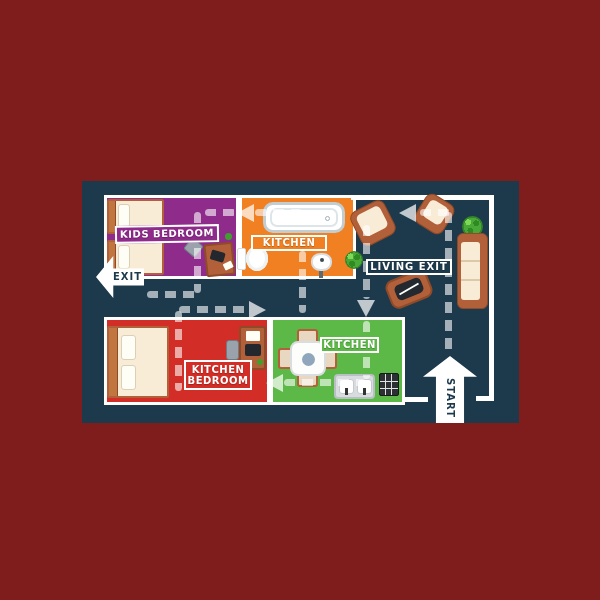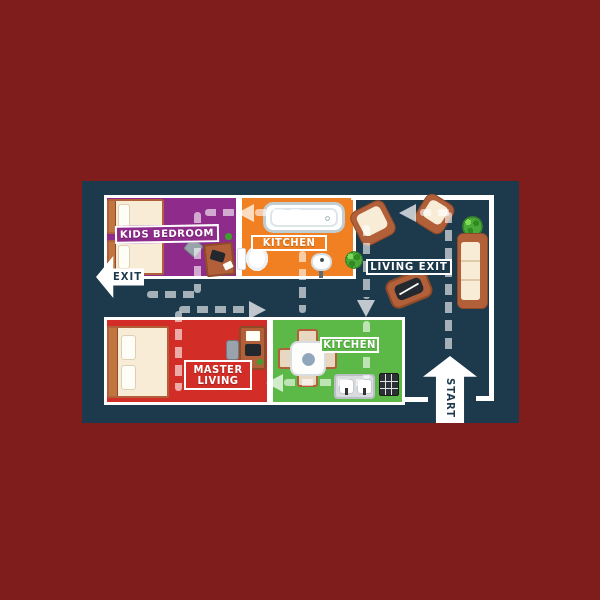--- a/index.html
+++ b/index.html
@@ -139,21 +139,21 @@
   <div class="dv" style="left:445px;top:212px;height:144px"></div>
   <div class="dv" style="left:363px;top:225px;height:74px"></div>
   <div class="tri-down" style="left:357px;top:300px"></div>
   <div class="dv" style="left:363px;top:321px;height:58px"></div>
   <div class="dh" style="left:284px;top:379px;width:82px"></div>
   <div class="tri-left" style="left:266px;top:374px"></div>
 
   <div class="room-label" style="left:115px;top:225px;width:104px;height:18px;font-size:10px;background:var(--kids-bedroom);transform:rotate(-1deg)">KIDS BEDROOM</div>
   <div class="room-label" style="left:251px;top:235px;width:76px;height:16px;font-size:10px;background:var(--bathroom)">KITCHEN</div>
   <div class="room-label" style="left:366px;top:259px;width:86px;height:16px;font-size:10px;letter-spacing:1px;background:var(--living-room)">LIVING EXIT</div>
-  <div class="room-label" style="left:184px;top:360px;width:68px;height:30px;font-size:10px;background:var(--master-bedroom)">MASTER LIVING</div>
+  <div class="room-label" style="left:184px;top:360px;width:68px;height:30px;font-size:10px;background:var(--master-bedroom)">KITCHEN BEDROOM</div>
   <div class="room-label" style="left:320px;top:337px;width:59px;height:16px;font-size:10px;background:var(--kitchen)">KITCHEN</div>
 
   <div class="big-arrow" style="left:96px;top:256px;width:48px;height:42px;clip-path:polygon(0 50%,36% 0,36% 30%,100% 30%,100% 70%,36% 70%,36% 100%)">
     <span class="a" style="left:17px;top:15px;font-size:10px;letter-spacing:1px">EXIT</span>
   </div>
   <div class="big-arrow" style="left:423px;top:356px;width:54px;height:67px;clip-path:polygon(50% 0,100% 31%,76% 31%,76% 100%,24% 100%,24% 31%,0 31%)">
     <span class="a" style="left:50%;top:63%;transform:translate(-50%,-50%) rotate(90deg);font-size:10px;letter-spacing:1px">START</span>
   </div>
 
 </div>

